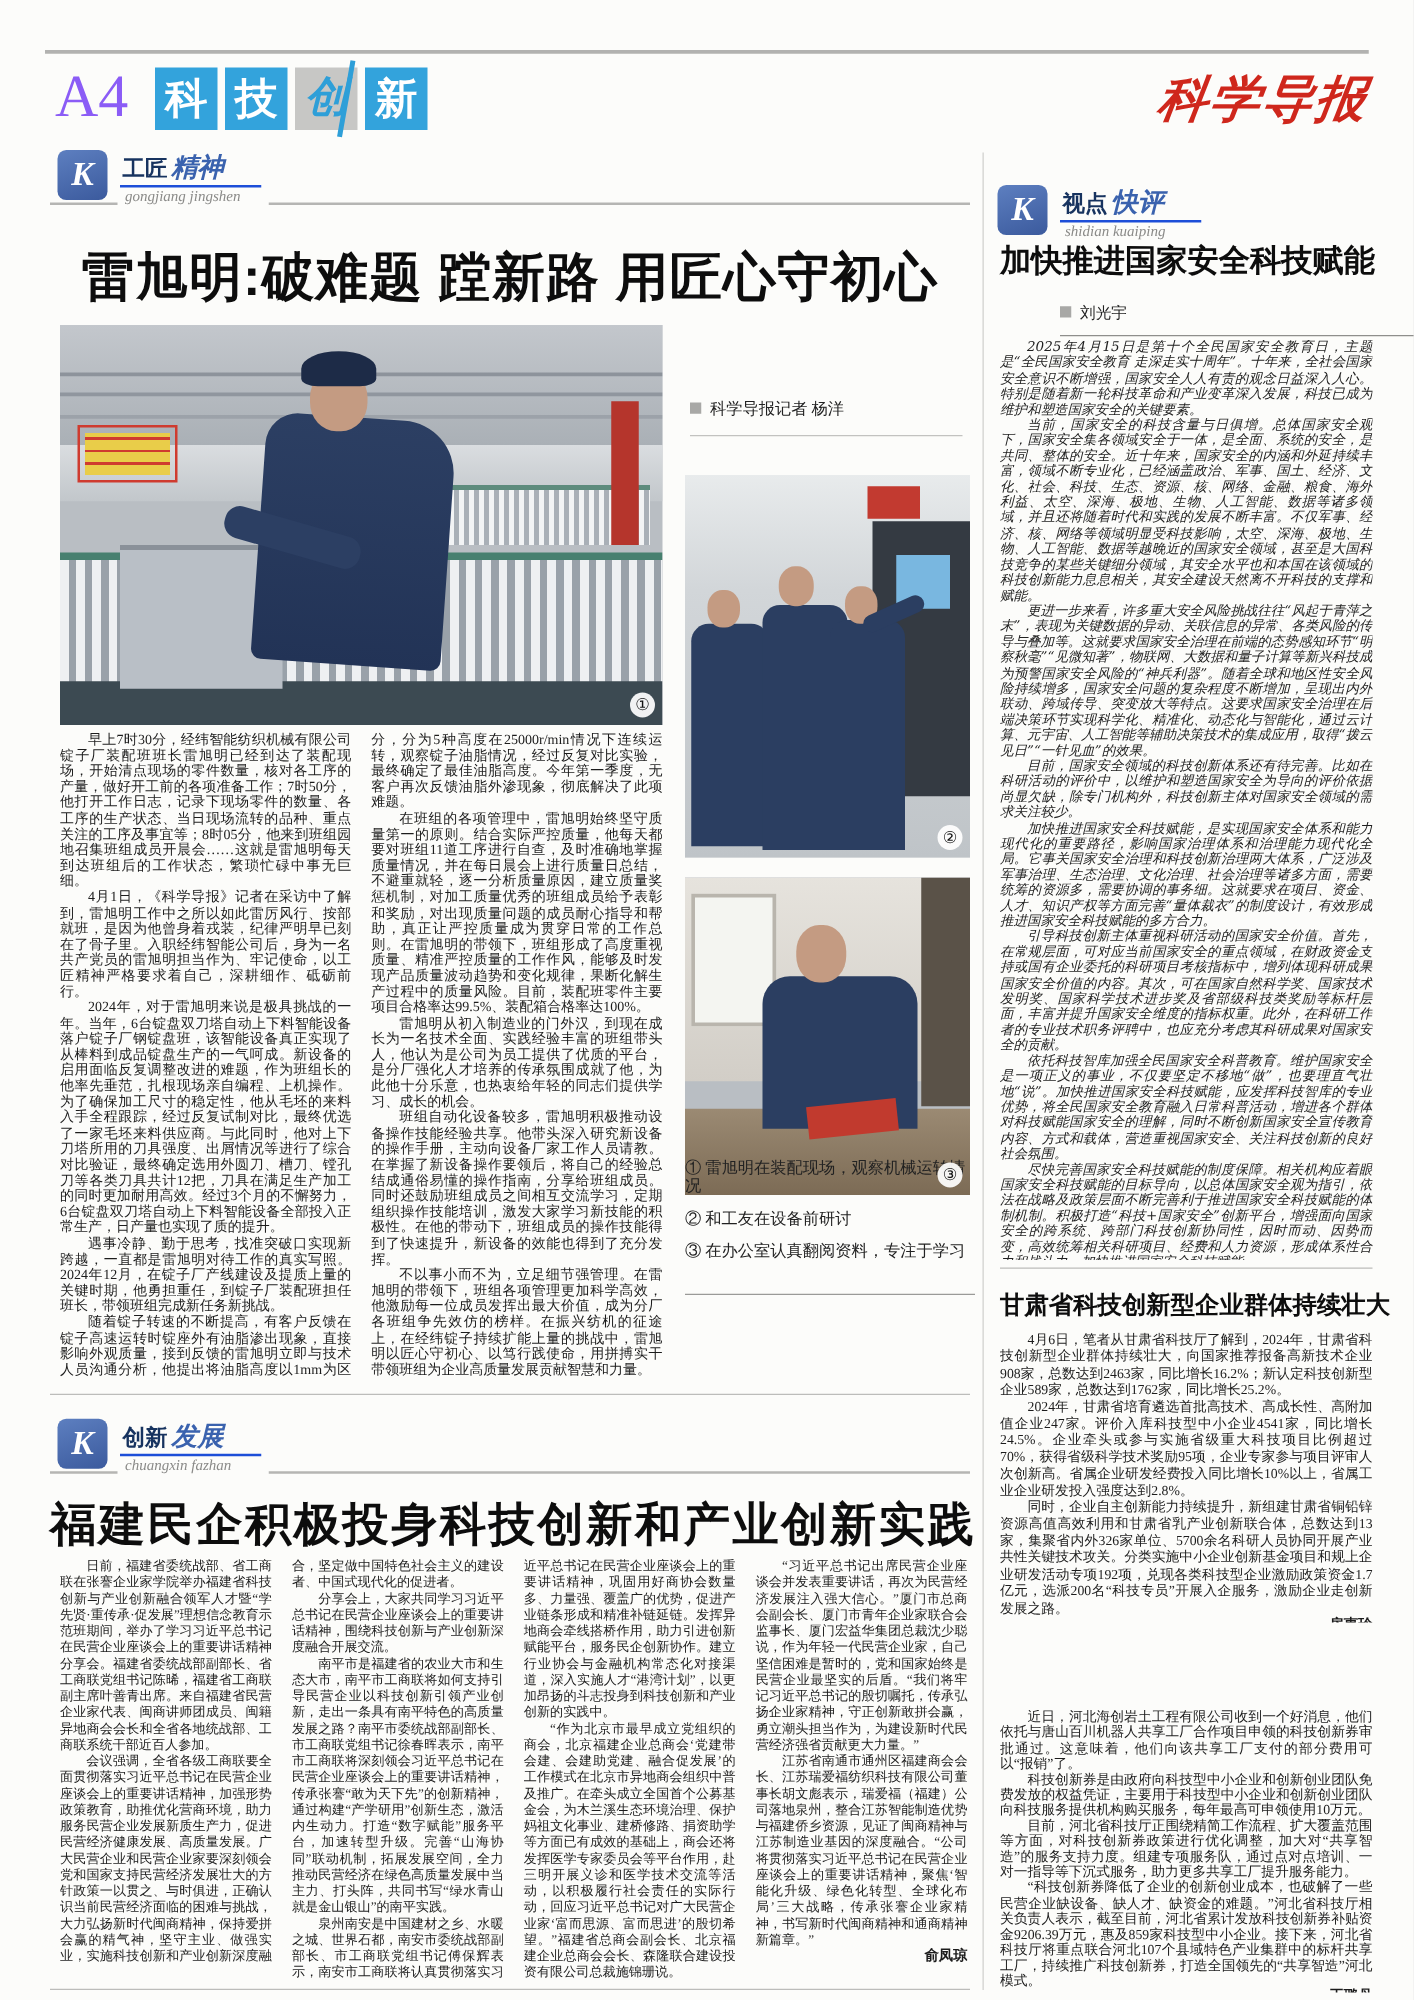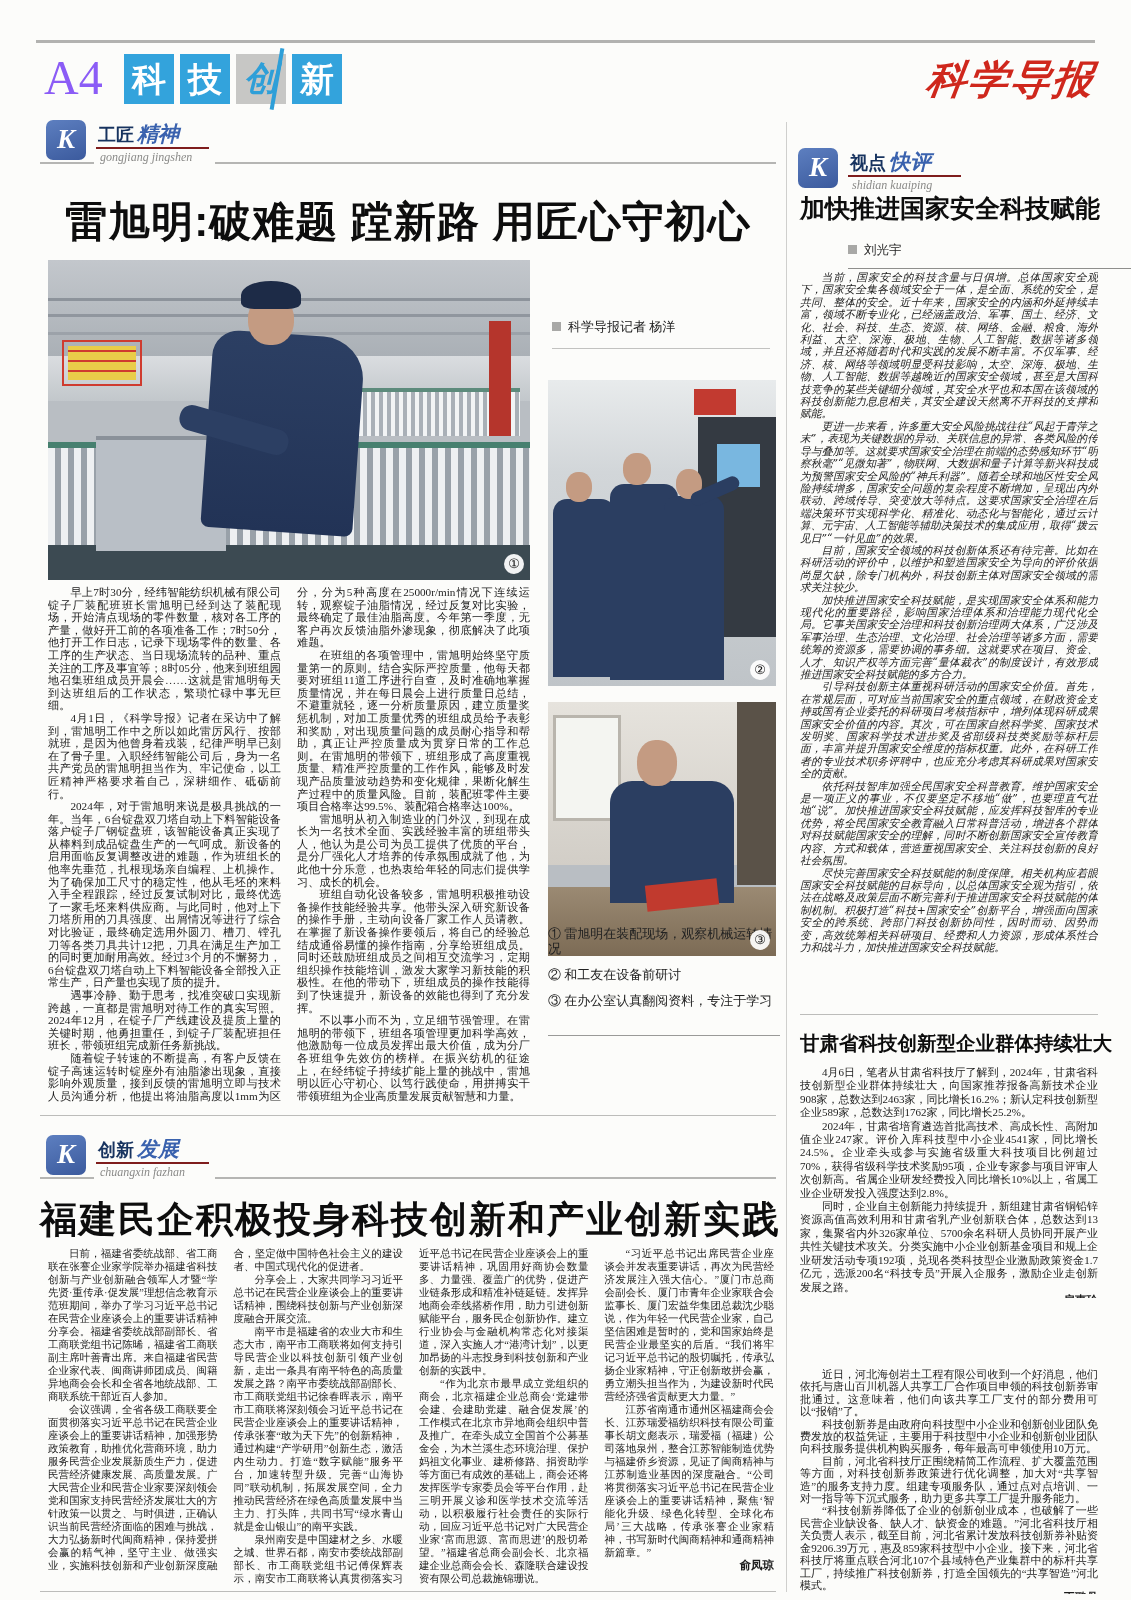--- a/index.html
+++ b/index.html
@@ -25,21 +25,21 @@
   .issue-info p::before { content:"■"; color:#9a9a98; font-size:8px; margin-right:4px; vertical-align:1px; }
 
   .divider-v { position:absolute; left:786px; top:122px; height:1470px; border-left:1px solid #cfcfcd; }
 
   
   .badge { position:absolute; display:flex; align-items:flex-start; z-index:3; }
   .badge-k { width:40px; height:40px; border-radius:7px; background:linear-gradient(160deg,#5d7fc0,#3b5a9d);
              color:#fff; font-family:"Liberation Serif",serif; font-style:italic; font-weight:bold;
              font-size:27px; text-align:center; line-height:38px; }
   .badge-txt { margin-left:8px; background:#fcfcfa; padding:0 6px 0 2px; }
-  .badge-title { border-bottom:2px solid #7f1d1d; padding:2px 30px 3px 2px; white-space:nowrap; }
+  .badge-title { border-bottom:2px solid #1d4ed8; padding:2px 30px 3px 2px; white-space:nowrap; }
   .badge-plain { font-family:"Liberation Sans",sans-serif; font-weight:bold; font-size:18px; color:#17335f; }
   .badge-script { font-family:"Liberation Serif",serif; font-style:italic; font-weight:bold; font-size:21px; color:#3a62ae; margin-left:3px; }
   .badge-pinyin { font-family:"Liberation Serif",serif; font-style:italic; font-size:12px; color:#8a8a88; padding:2px 0 0 4px; }
 
   .sec-line { position:absolute; left:0; right:0; border-top:2px solid #b5b5b3; }
 
   
   .sec-craft { position:absolute; left:40px; top:118px; width:736px; height:1000px; }
   .headline-main { position:absolute; top:76px; left:0; width:100%; text-align:center;
                    font-family:"Liberation Sans",sans-serif; font-weight:900; font-size:42px;
@@ -237,20 +237,21 @@
     <span class="badge-txt">
       <span class="badge-title"><span class="badge-plain">视点</span><span class="badge-script">快评</span></span>
       <div class="badge-pinyin">shidian kuaiping</div>
     </span>
   </div>
   <h2 class="headline-comm">加快推进国家安全科技赋能</h2>
   <div class="author-box">
     <span class="sq-icon"></span><span>刘光宇</span>
   </div>
   <div class="comm-text">
+      <p>2025年4月15日是第十个全民国家安全教育日，主题是“全民国家安全教育 走深走实十周年”。十年来，全社会国家安全意识不断增强，国家安全人人有责的观念日益深入人心。特别是随着新一轮科技革命和产业变革深入发展，科技已成为维护和塑造国家安全的关键要素。</p>
       <p>当前，国家安全的科技含量与日俱增。总体国家安全观下，国家安全集各领域安全于一体，是全面、系统的安全，是共同、整体的安全。近十年来，国家安全的内涵和外延持续丰富，领域不断专业化，已经涵盖政治、军事、国土、经济、文化、社会、科技、生态、资源、核、网络、金融、粮食、海外利益、太空、深海、极地、生物、人工智能、数据等诸多领域，并且还将随着时代和实践的发展不断丰富。不仅军事、经济、核、网络等领域明显受科技影响，太空、深海、极地、生物、人工智能、数据等越晚近的国家安全领域，甚至是大国科技竞争的某些关键细分领域，其安全水平也和本国在该领域的科技创新能力息息相关，其安全建设天然离不开科技的支撑和赋能。</p>
       <p>更进一步来看，许多重大安全风险挑战往往“风起于青萍之末”，表现为关键数据的异动、关联信息的异常、各类风险的传导与叠加等。这就要求国家安全治理在前端的态势感知环节“明察秋毫”“见微知著”，物联网、大数据和量子计算等新兴科技成为预警国家安全风险的“神兵利器”。随着全球和地区性安全风险持续增多，国家安全问题的复杂程度不断增加，呈现出内外联动、跨域传导、突变放大等特点。这要求国家安全治理在后端决策环节实现科学化、精准化、动态化与智能化，通过云计算、元宇宙、人工智能等辅助决策技术的集成应用，取得“拨云见日”“一针见血”的效果。</p>
       <p>目前，国家安全领域的科技创新体系还有待完善。比如在科研活动的评价中，以维护和塑造国家安全为导向的评价依据尚显欠缺，除专门机构外，科技创新主体对国家安全领域的需求关注较少。</p>
       <p>加快推进国家安全科技赋能，是实现国家安全体系和能力现代化的重要路径，影响国家治理体系和治理能力现代化全局。它事关国家安全治理和科技创新治理两大体系，广泛涉及军事治理、生态治理、文化治理、社会治理等诸多方面，需要统筹的资源多，需要协调的事务细。这就要求在项目、资金、人才、知识产权等方面完善“量体裁衣”的制度设计，有效形成推进国家安全科技赋能的多方合力。</p>
       <p>引导科技创新主体重视科研活动的国家安全价值。首先，在常规层面，可对应当前国家安全的重点领域，在财政资金支持或国有企业委托的科研项目考核指标中，增列体现科研成果国家安全价值的内容。其次，可在国家自然科学奖、国家技术发明奖、国家科学技术进步奖及省部级科技类奖励等标杆层面，丰富并提升国家安全维度的指标权重。此外，在科研工作者的专业技术职务评聘中，也应充分考虑其科研成果对国家安全的贡献。</p>
       <p>依托科技智库加强全民国家安全科普教育。维护国家安全是一项正义的事业，不仅要坚定不移地“做”，也要理直气壮地“说”。加快推进国家安全科技赋能，应发挥科技智库的专业优势，将全民国家安全教育融入日常科普活动，增进各个群体对科技赋能国家安全的理解，同时不断创新国家安全宣传教育内容、方式和载体，营造重视国家安全、关注科技创新的良好社会氛围。</p>
       <p>尽快完善国家安全科技赋能的制度保障。相关机构应着眼国家安全科技赋能的目标导向，以总体国家安全观为指引，依法在战略及政策层面不断完善利于推进国家安全科技赋能的体制机制。积极打造“科技+国家安全”创新平台，增强面向国家安全的跨系统、跨部门科技创新协同性，因时而动、因势而变，高效统筹相关科研项目、经费和人力资源，形成体系性合力和战斗力，加快推进国家安全科技赋能。</p>
     </div>
 
   <div class="sep-right"></div>

